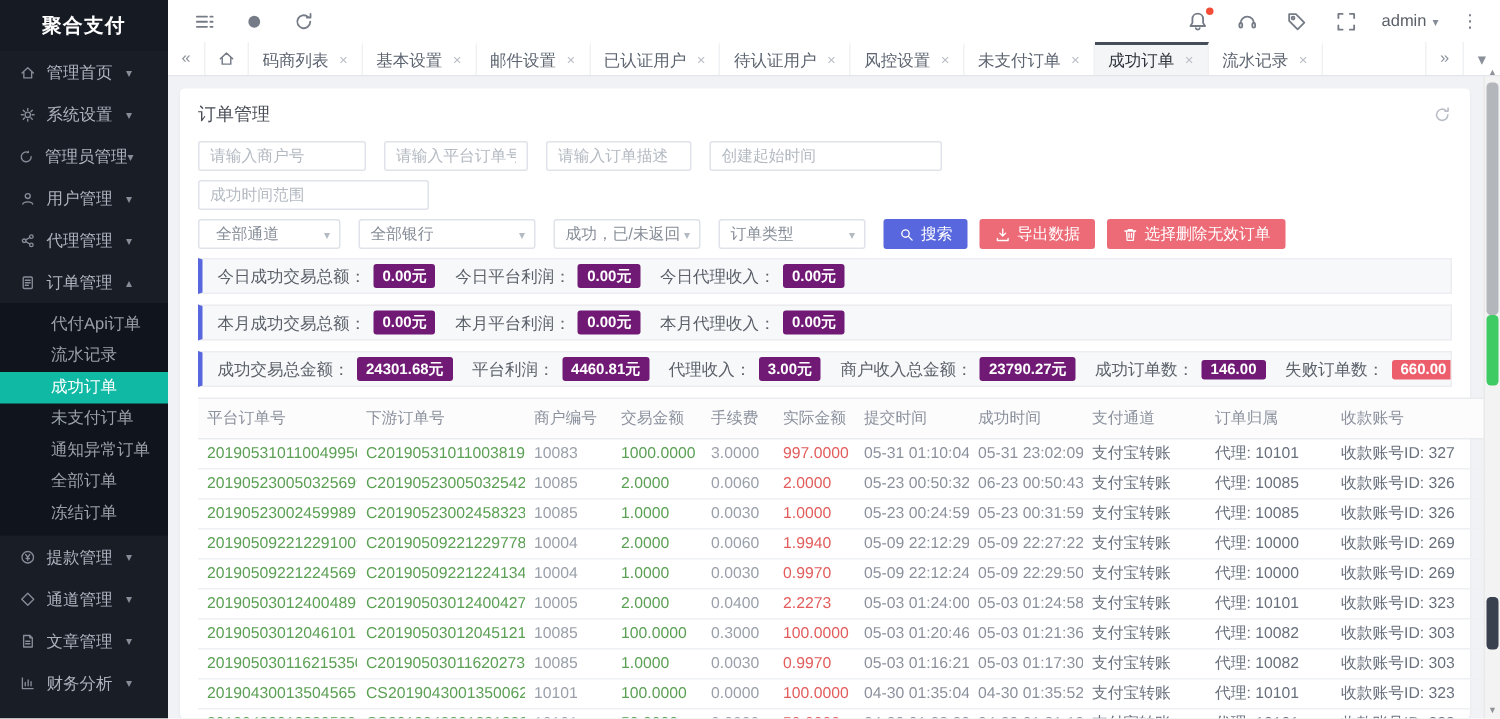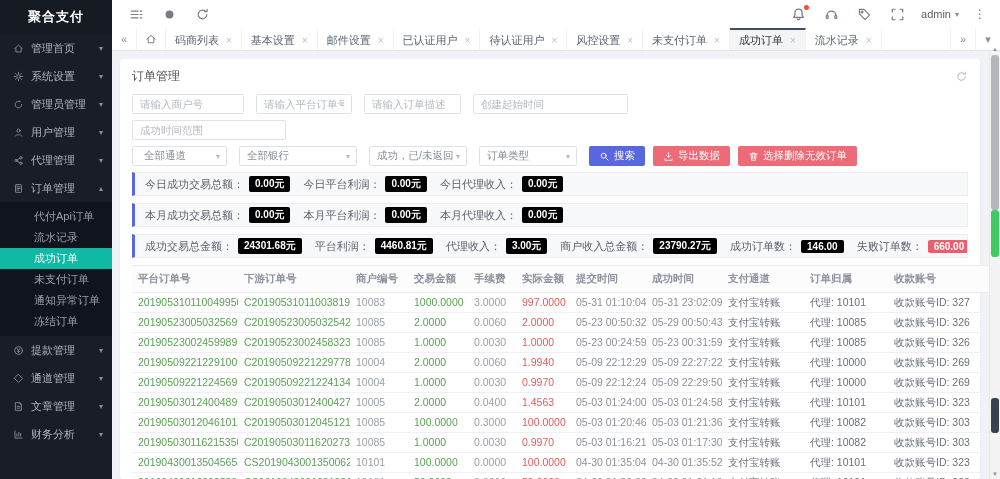--- a/index.html
+++ b/index.html
@@ -5,21 +5,21 @@
   html,body{margin:0;padding:0;}
   body{
     width:1000px;height:479px;overflow:hidden;position:relative;
     font-family:"Liberation Sans","DejaVu Sans",sans-serif;
     background:#f0f2f5;font-size:11px;color:#333;
   }
   .app{display:flex;width:1000px;height:479px;}
   
   .sidebar{width:112px;flex-shrink:0;background:#191d26;display:flex;flex-direction:column;overflow:hidden;}
   .logo{height:34px;line-height:34px;text-align:center;color:#fff;font-weight:bold;font-size:13px;background:#161a22;letter-spacing:1px;}
-  .m-item{height:28px;display:flex;align-items:center;padding:0 9px 0 13px;cursor:pointer;color:#aeb3bd;}
+  .m-item{height:28px;display:flex;align-items:center;padding:0 24px 0 13px;cursor:pointer;color:#aeb3bd;justify-content:center;}
   .m-item .ic{width:11px;height:11px;margin-right:7px;color:#878d98;flex-shrink:0;}
   .m-item .ic svg{width:11px;height:11px;display:block;}
   .m-item .lbl{flex:1;font-size:11px;white-space:nowrap;}
   .caret{font-size:8px;color:#878d98;}
   .submenu{background:#10141c;padding:4px 0;}
   .s-item{height:21px;line-height:21px;padding-left:34px;font-size:11px;color:#9aa0a9;cursor:pointer;white-space:nowrap;}
   .s-item.active{background:#0fb9a4;color:#fff;}
   
   .main{flex:1;display:flex;flex-direction:column;min-width:0;}
   .topbar{height:28px;background:#fff;display:flex;align-items:center;padding:0 6px 0 8px;}
@@ -53,25 +53,25 @@
   .sel{height:20px;border:1px solid #dfe3e9;border-radius:2px;padding:0 6px 0 7px;font-size:10.5px;color:#868d97;margin-right:12px;box-sizing:border-box;display:flex;align-items:center;justify-content:space-between;cursor:pointer;background:#fff;}
   .sel .caret{color:#b4bac2;}
   .btn{height:20px;border:none;border-radius:2px;color:#fff;font-size:10.5px;display:inline-flex;align-items:center;padding:0 10px;margin-right:8px;cursor:pointer;white-space:nowrap;}
   .btn .bic{width:11px;height:11px;margin-right:4px;}
   .btn .bic svg{width:11px;height:11px;display:block;}
   .btn.blue{background:#5867dd;}
   .btn.pink{background:#ed6a77;}
   
   .stat-bar{background:#f7f8fa;border:1px solid #ededf1;border-left:3px solid #5867dd;height:22px;display:flex;align-items:center;padding:0 10px;margin-bottom:7px;font-size:11px;color:#5a5f68;white-space:nowrap;overflow:hidden;}
   .badge{border-radius:2px;color:#fff;font-size:10px;padding:1px 6px;margin:0 13px 0 5px;font-weight:bold;}
-  .badge.blue{background:#000000;}
+  .badge.blue{background:#701a75;}
   .badge.red{background:#ed5e6c;}
   
   table{width:100%;border-collapse:collapse;table-layout:fixed;margin-top:3px;}
-  th{font-weight:bold;color:#8b919d;text-align:left;padding:6px;border-top:1px solid #e9ebef;border-bottom:1px solid #e9ebef;font-size:10.5px;background:#fcfcfd;white-space:nowrap;overflow:hidden;}
+  th{font-weight:normal;color:#8b919d;text-align:left;padding:6px;border-top:1px solid #e9ebef;border-bottom:1px solid #e9ebef;font-size:10.5px;background:#fcfcfd;white-space:nowrap;overflow:hidden;}
   td{padding:3px 6px;border-bottom:1px solid #eef0f3;font-size:10.5px;white-space:nowrap;overflow:hidden;line-height:13px;}
   td.g{color:#5ba054;}
   td.r{color:#e25c5c;}
   td.gray{color:#9aa0aa;}
   td.mid{color:#8b919c;}
   td.dark{color:#68707c;}
   
   .vscroll{position:absolute;top:51px;right:0;width:10px;height:428px;background:#f3f3f4;border-left:1px solid #e9e9ea;}
   .vs-arrow{position:absolute;left:0;width:10px;height:9px;color:#8f9398;font-size:6px;text-align:center;line-height:9px;cursor:pointer;}
   .vs-thumb{position:absolute;left:1px;width:8px;border-radius:3px;}
@@ -147,20 +147,21 @@
           </span>
           <span class="lbl">订单管理</span>
           <span class="caret">▴</span>
         </div>
         <div class="submenu">
           <div class="s-item">代付Api订单</div>
           <div class="s-item">流水记录</div>
           <div class="s-item active">成功订单</div>
           <div class="s-item">未支付订单</div>
           <div class="s-item">通知异常订单</div>
+          <div class="s-item">全部订单</div>
           <div class="s-item">冻结订单</div>
         </div>
         <div class="m-item">
           <span class="ic">
             <svg viewBox="0 0 16 16" fill="none" stroke="currentColor" stroke-width="1.3" stroke-linecap="round" stroke-linejoin="round">
               <circle cx="8" cy="8" r="5.6"></circle>
               <path d="M6 5.2 8 8l2-2.8M8 8v3M6.4 9.2h3.2"></path>
             </svg>
           </span>
           <span class="lbl">提款管理</span>
@@ -440,21 +441,21 @@
                 <td class="dark">收款账号ID: 327</td>
               </tr>
               <tr>
                 <td class="g">20190523005032569953</td>
                 <td class="g">C20190523005032542611</td>
                 <td class="gray">10085</td>
                 <td class="g">2.0000</td>
                 <td class="gray">0.0060</td>
                 <td class="r">2.0000</td>
                 <td class="mid">05-23 00:50:32</td>
-                <td class="mid">05-29 00:50:43</td>
+                <td class="mid">06-23 00:50:43</td>
                 <td class="dark">支付宝转账</td>
                 <td class="dark">代理: 10085</td>
                 <td class="dark">收款账号ID: 326</td>
               </tr>
               <tr>
                 <td class="g">20190523002459989752</td>
                 <td class="g">C20190523002458323764</td>
                 <td class="gray">10085</td>
                 <td class="g">1.0000</td>
                 <td class="gray">0.0030</td>
@@ -490,21 +491,21 @@
                 <td class="dark">支付宝转账</td>
                 <td class="dark">代理: 10000</td>
                 <td class="dark">收款账号ID: 269</td>
               </tr>
               <tr>
                 <td class="g">20190503012400489754</td>
                 <td class="g">C20190503012400427722</td>
                 <td class="gray">10005</td>
                 <td class="g">2.0000</td>
                 <td class="gray">0.0400</td>
-                <td class="r">1.4563</td>
+                <td class="r">2.2273</td>
                 <td class="mid">05-03 01:24:00</td>
                 <td class="mid">05-03 01:24:58</td>
                 <td class="dark">支付宝转账</td>
                 <td class="dark">代理: 10101</td>
                 <td class="dark">收款账号ID: 323</td>
               </tr>
               <tr>
                 <td class="g">20190503012046101519</td>
                 <td class="g">C20190503012045121203</td>
                 <td class="gray">10085</td>

